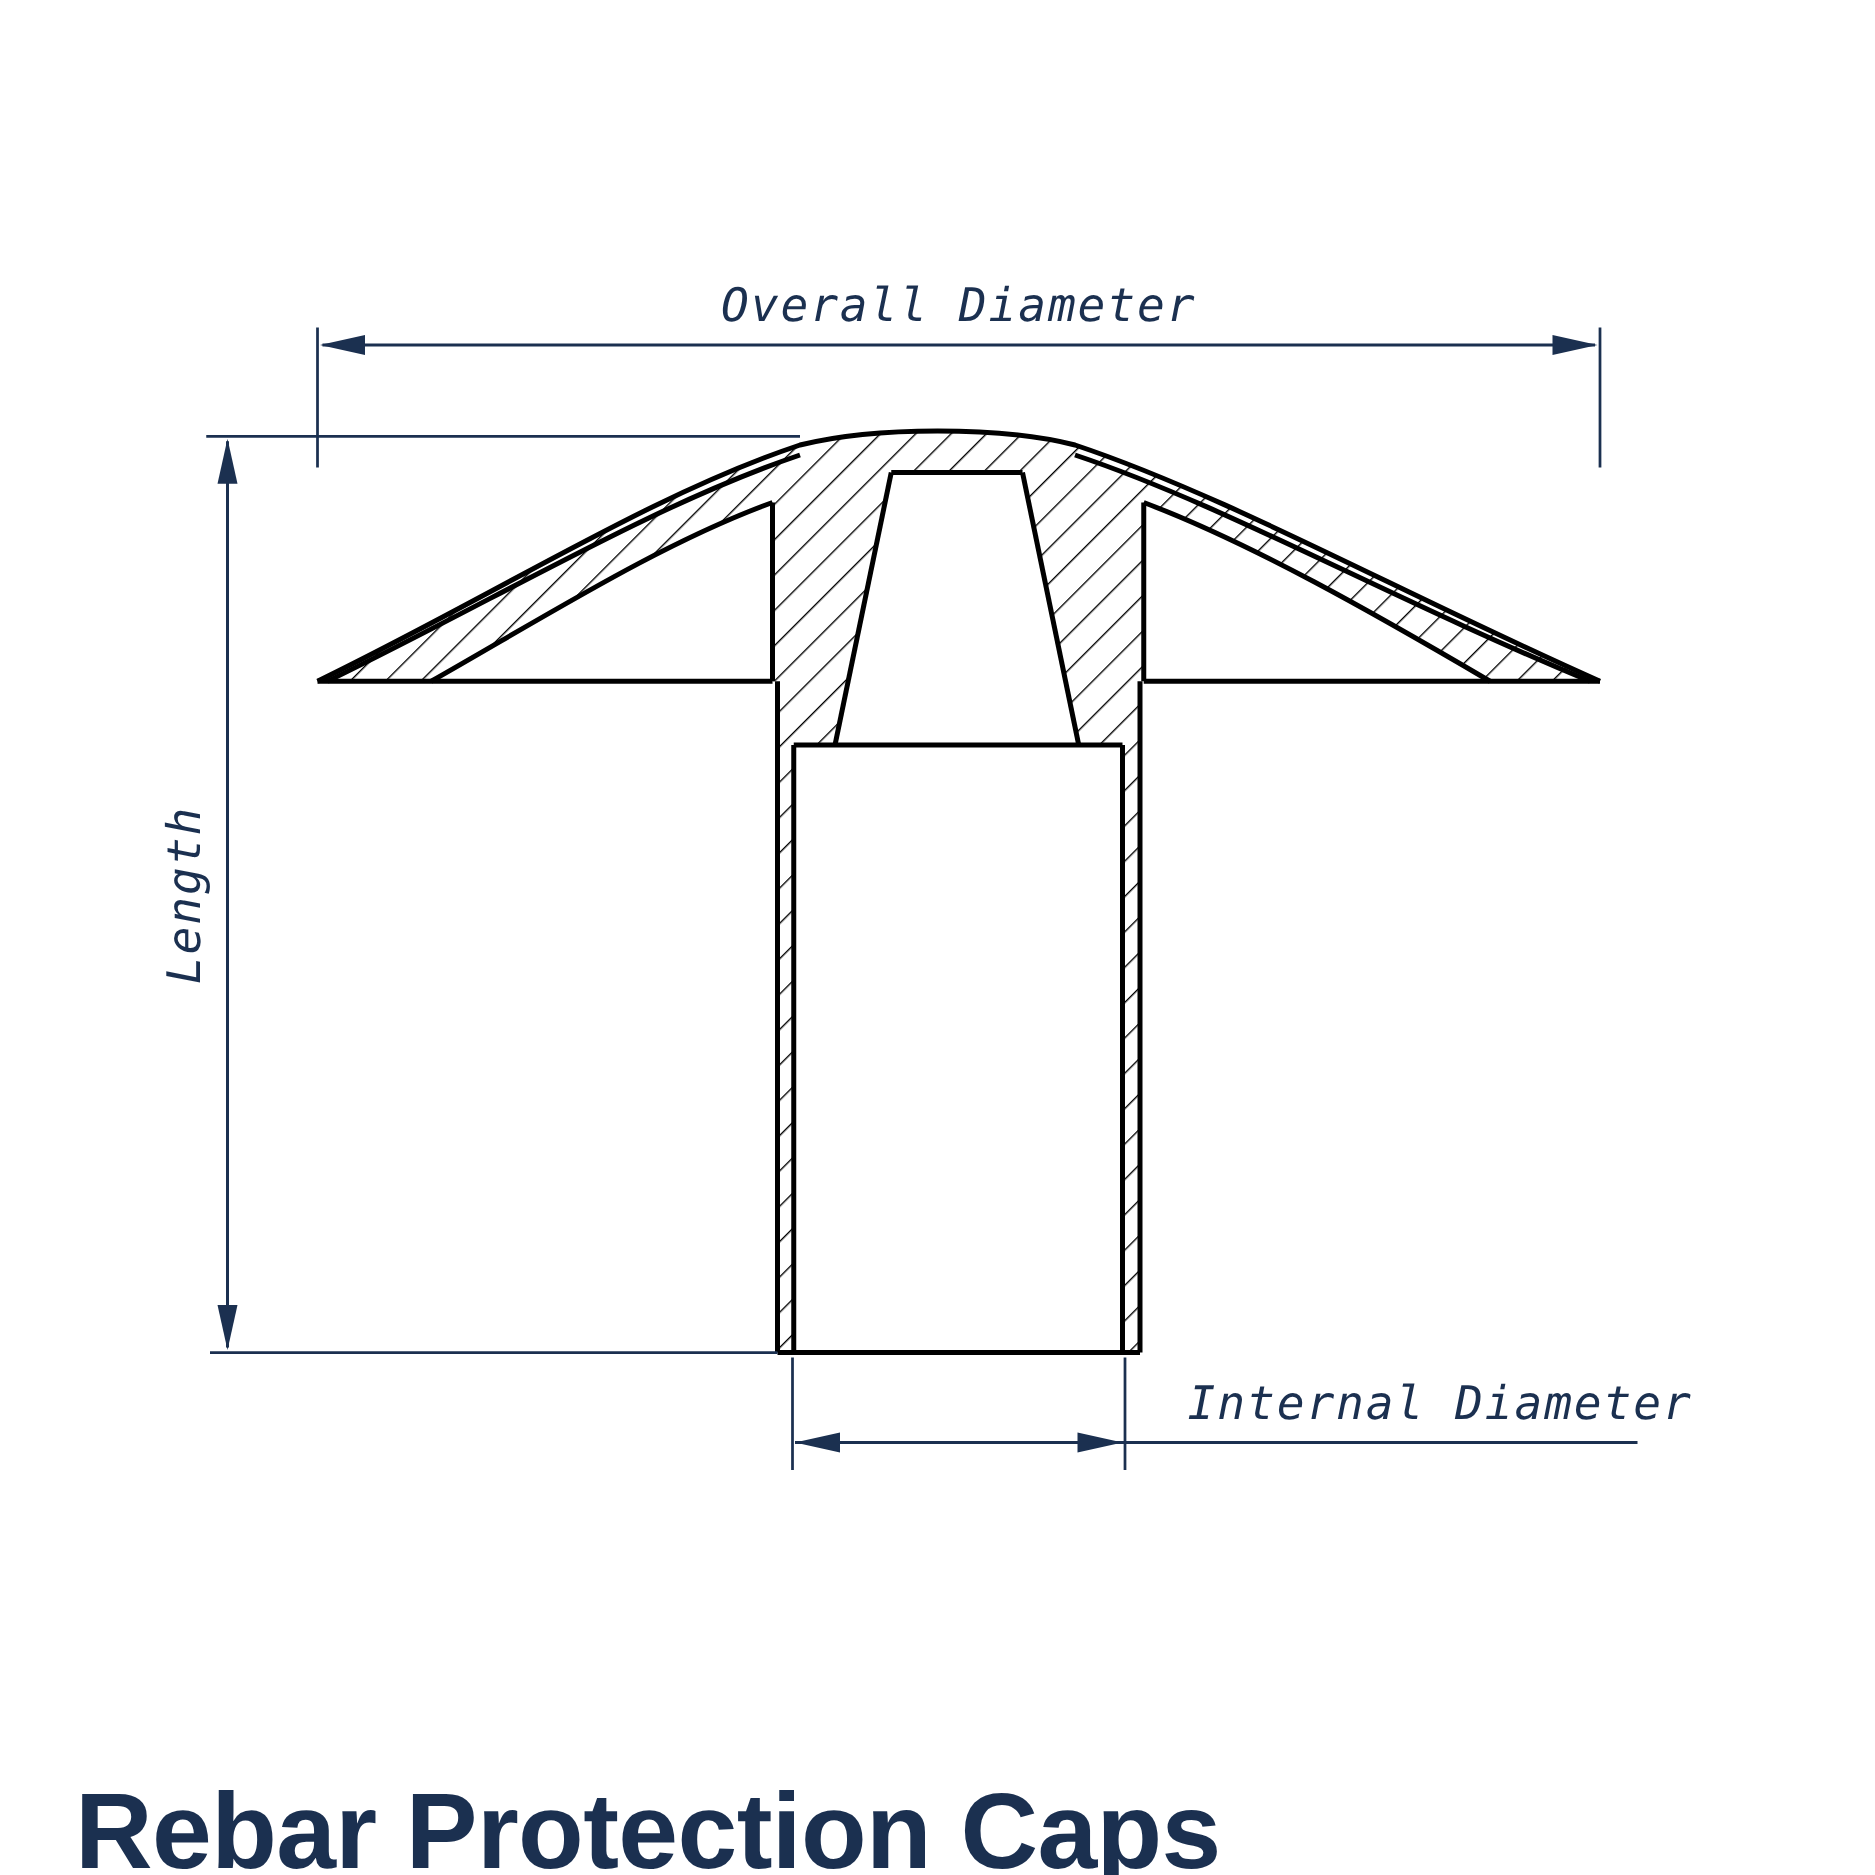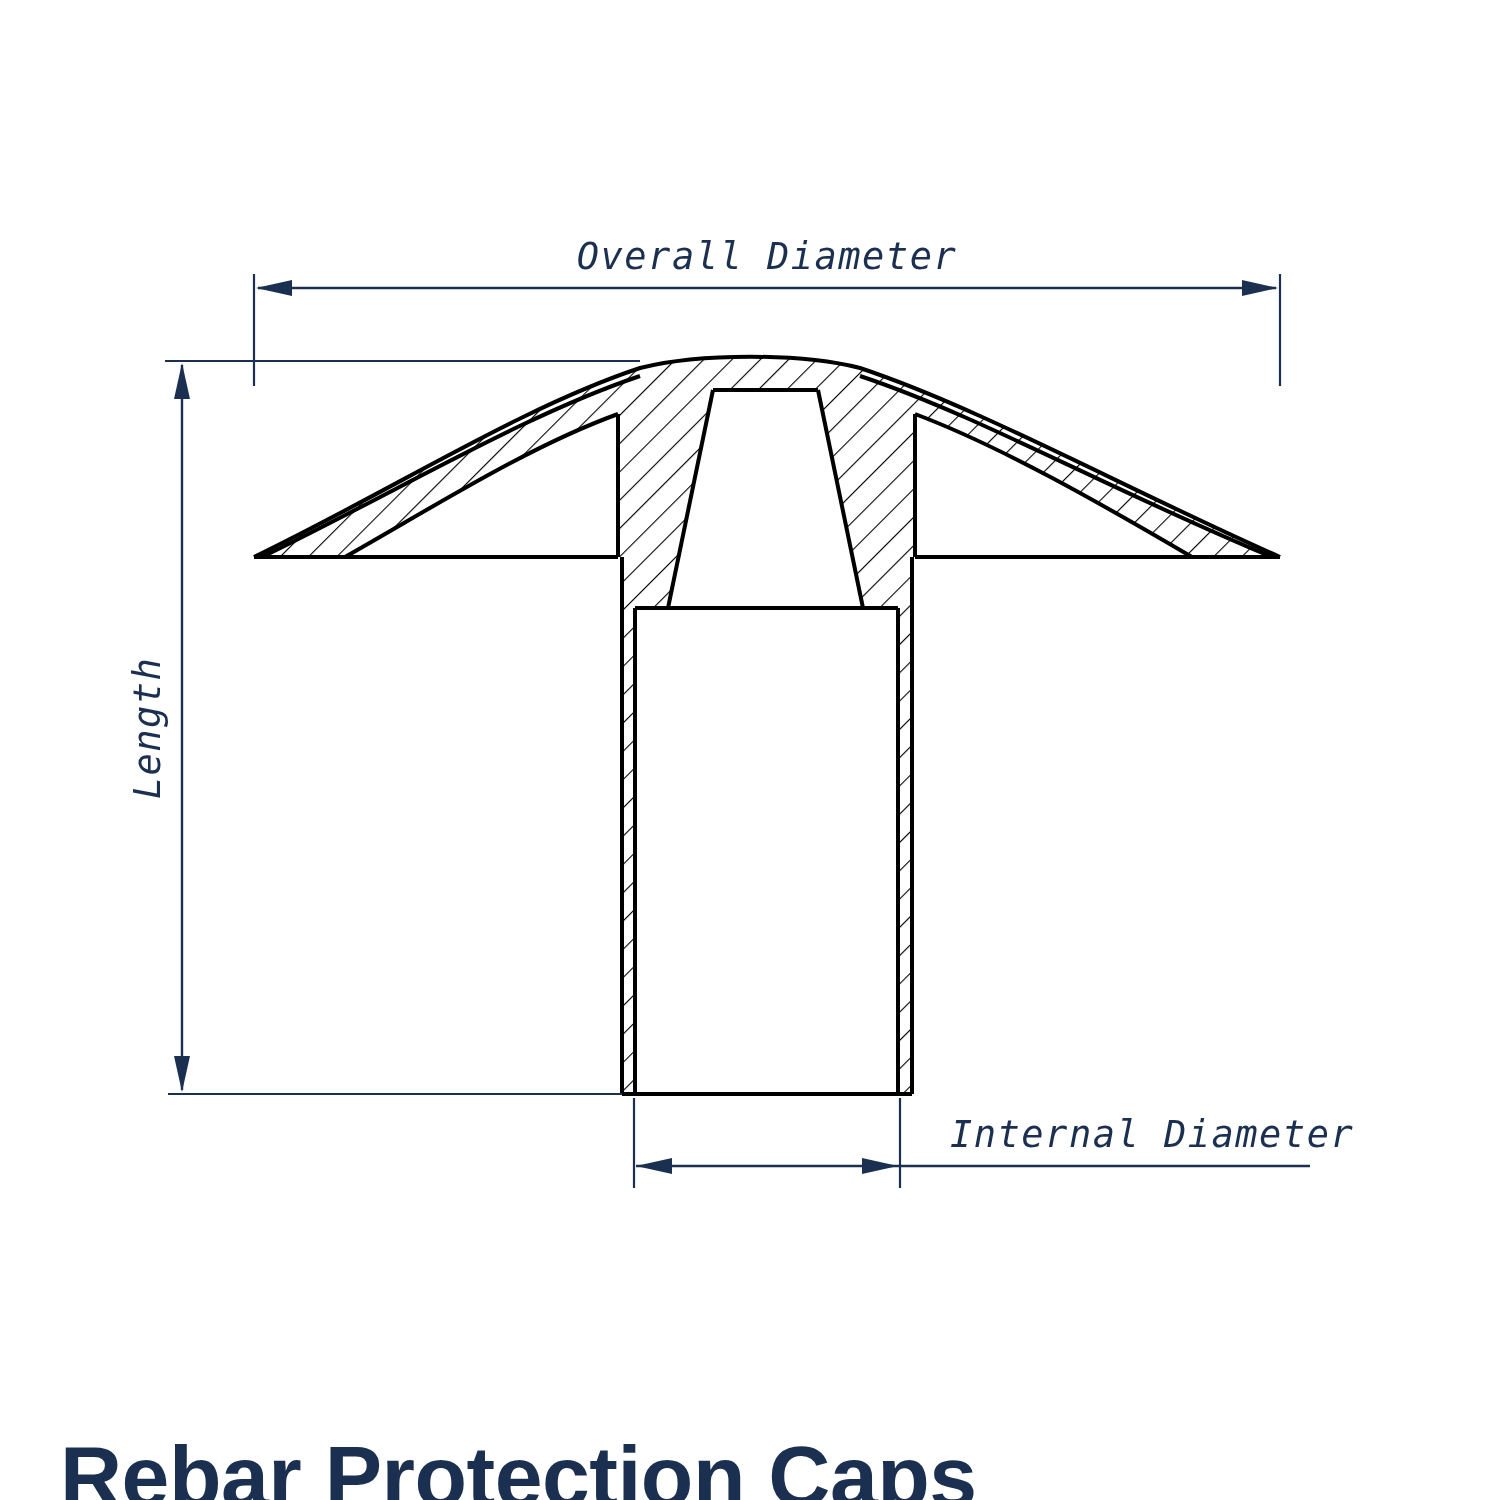--- a/index.html
+++ b/index.html
@@ -11,21 +11,21 @@
   body {
     width: 1500px;
     height: 1500px;
     font-family: "Liberation Sans", sans-serif;
     overflow: hidden;
     position: relative;
   }
   #drawing-root {
     position: absolute;
     left: 0;
-    top: 16px;
+    top: 4px;
     width: 1500px;
     height: 1072px;
   }
   svg.tech-drawing {
     display: block;
     width: 1500px;
     height: 1500px;
   }
   .outline {
     fill: none;

